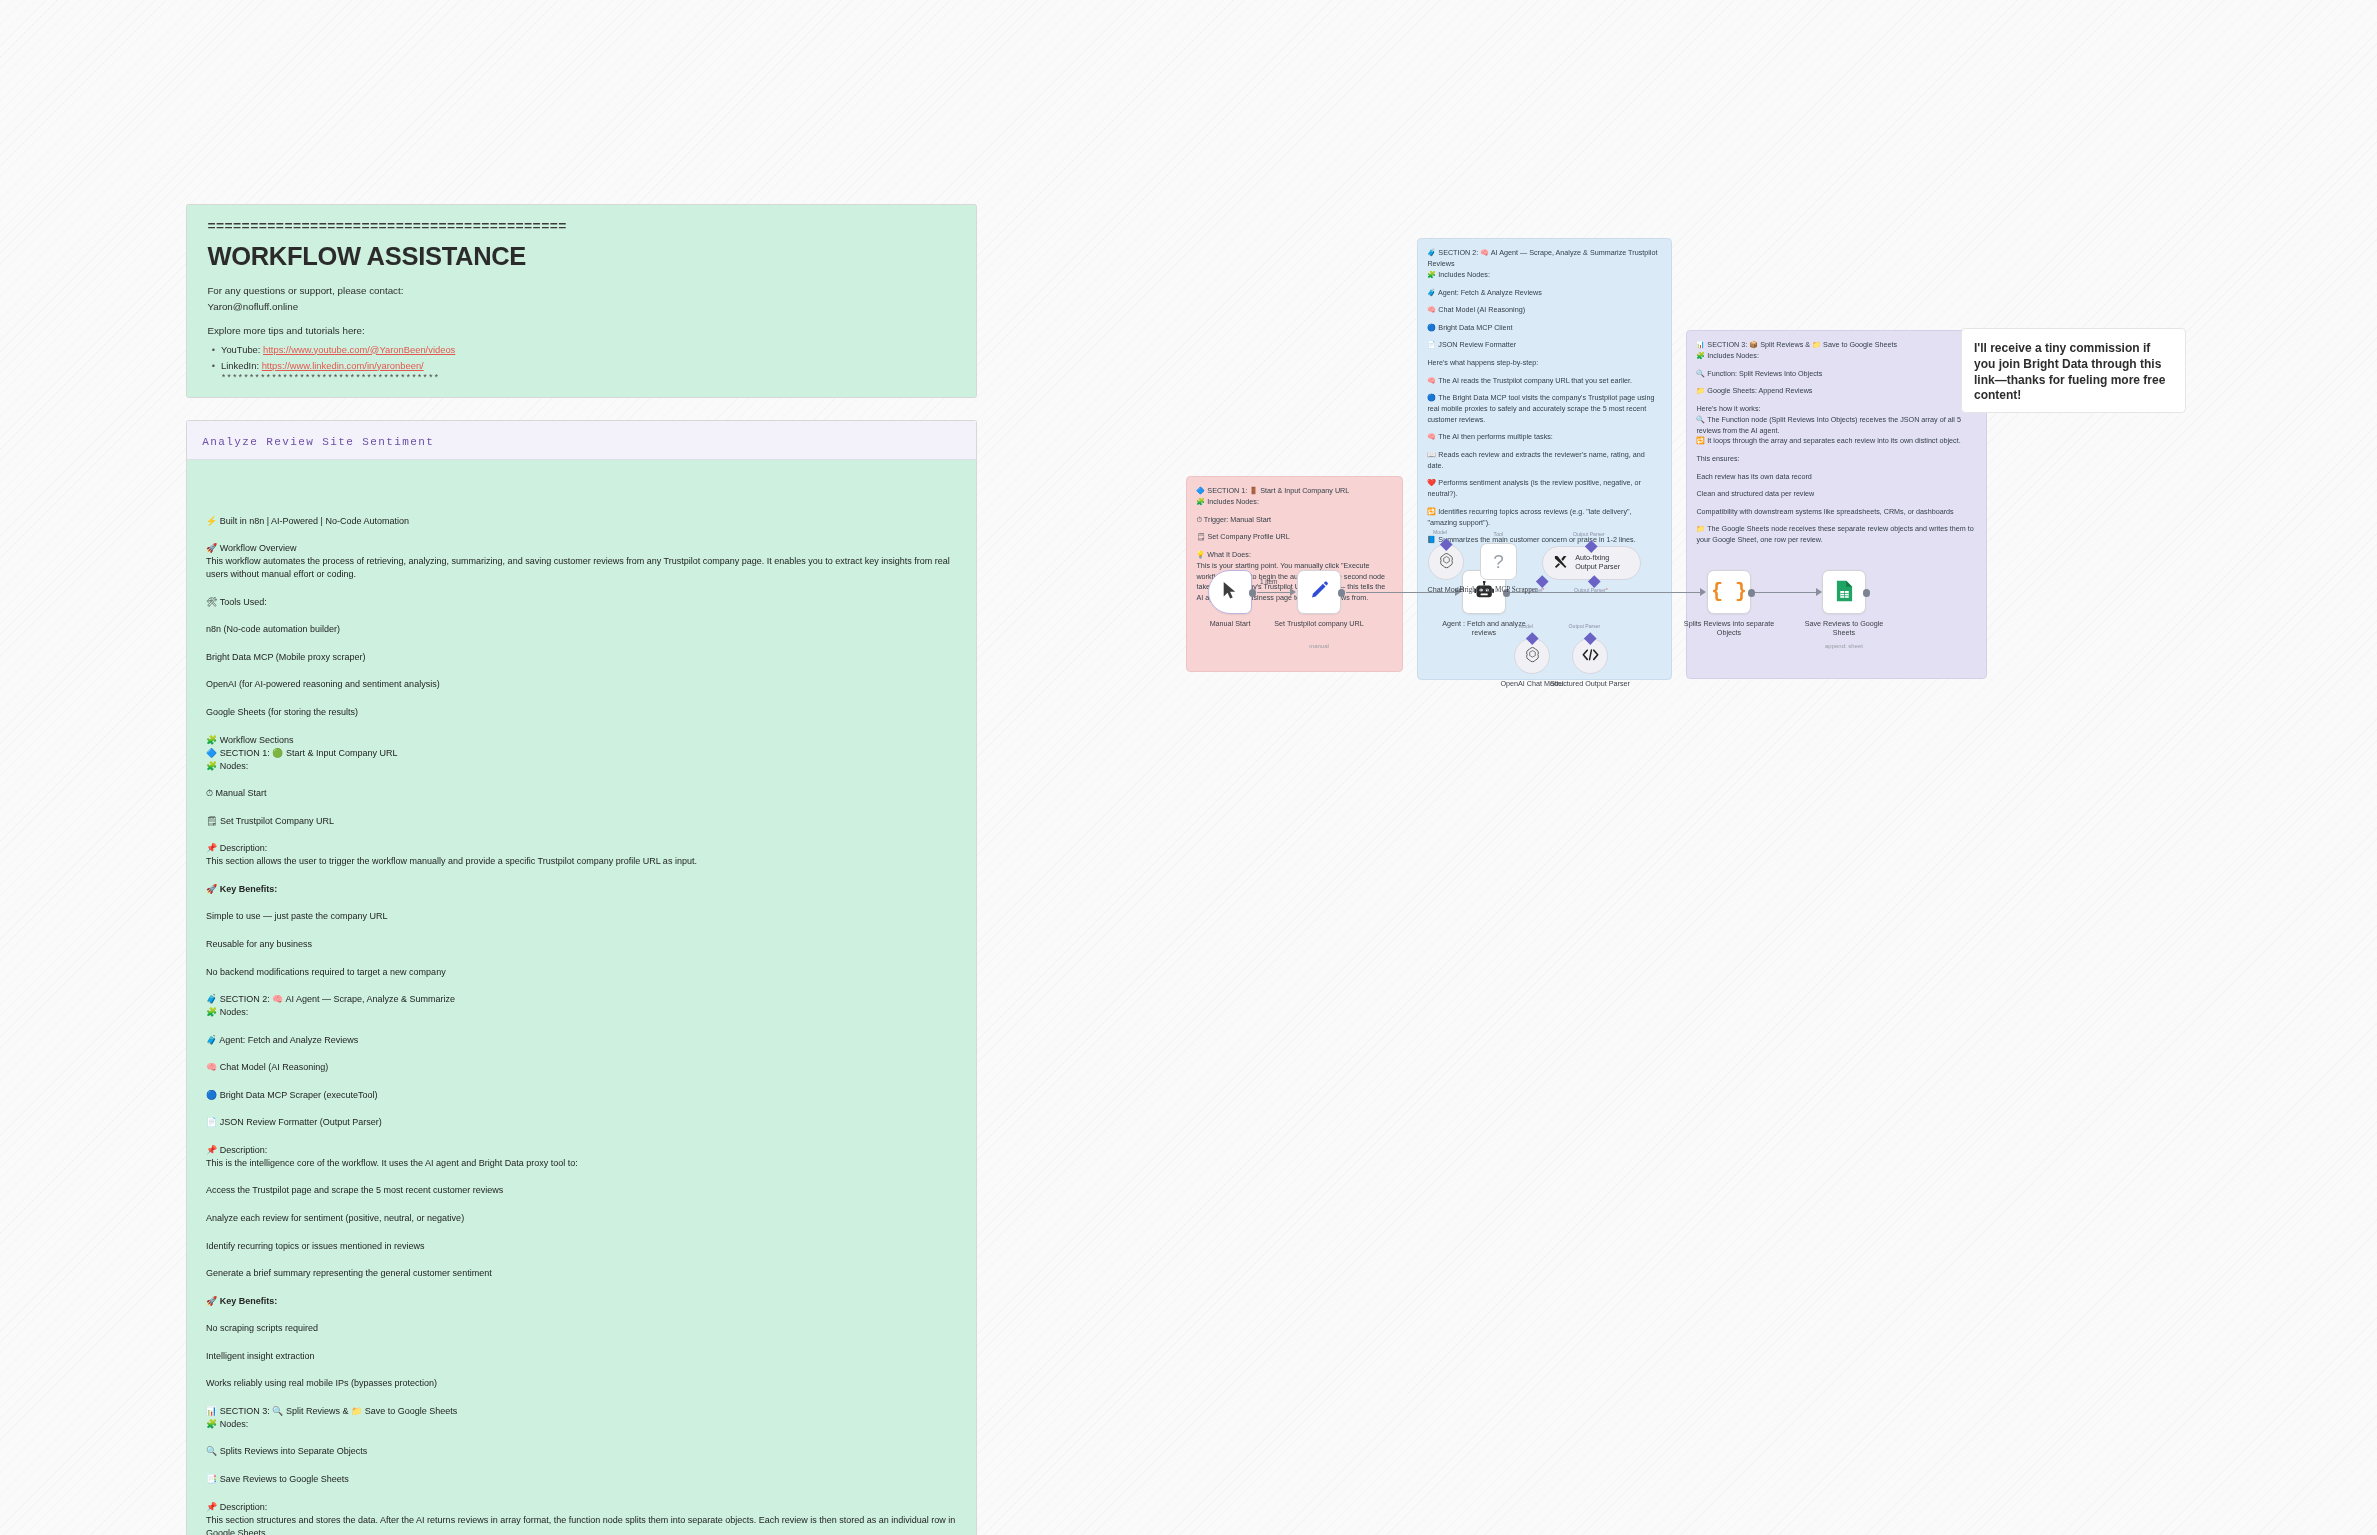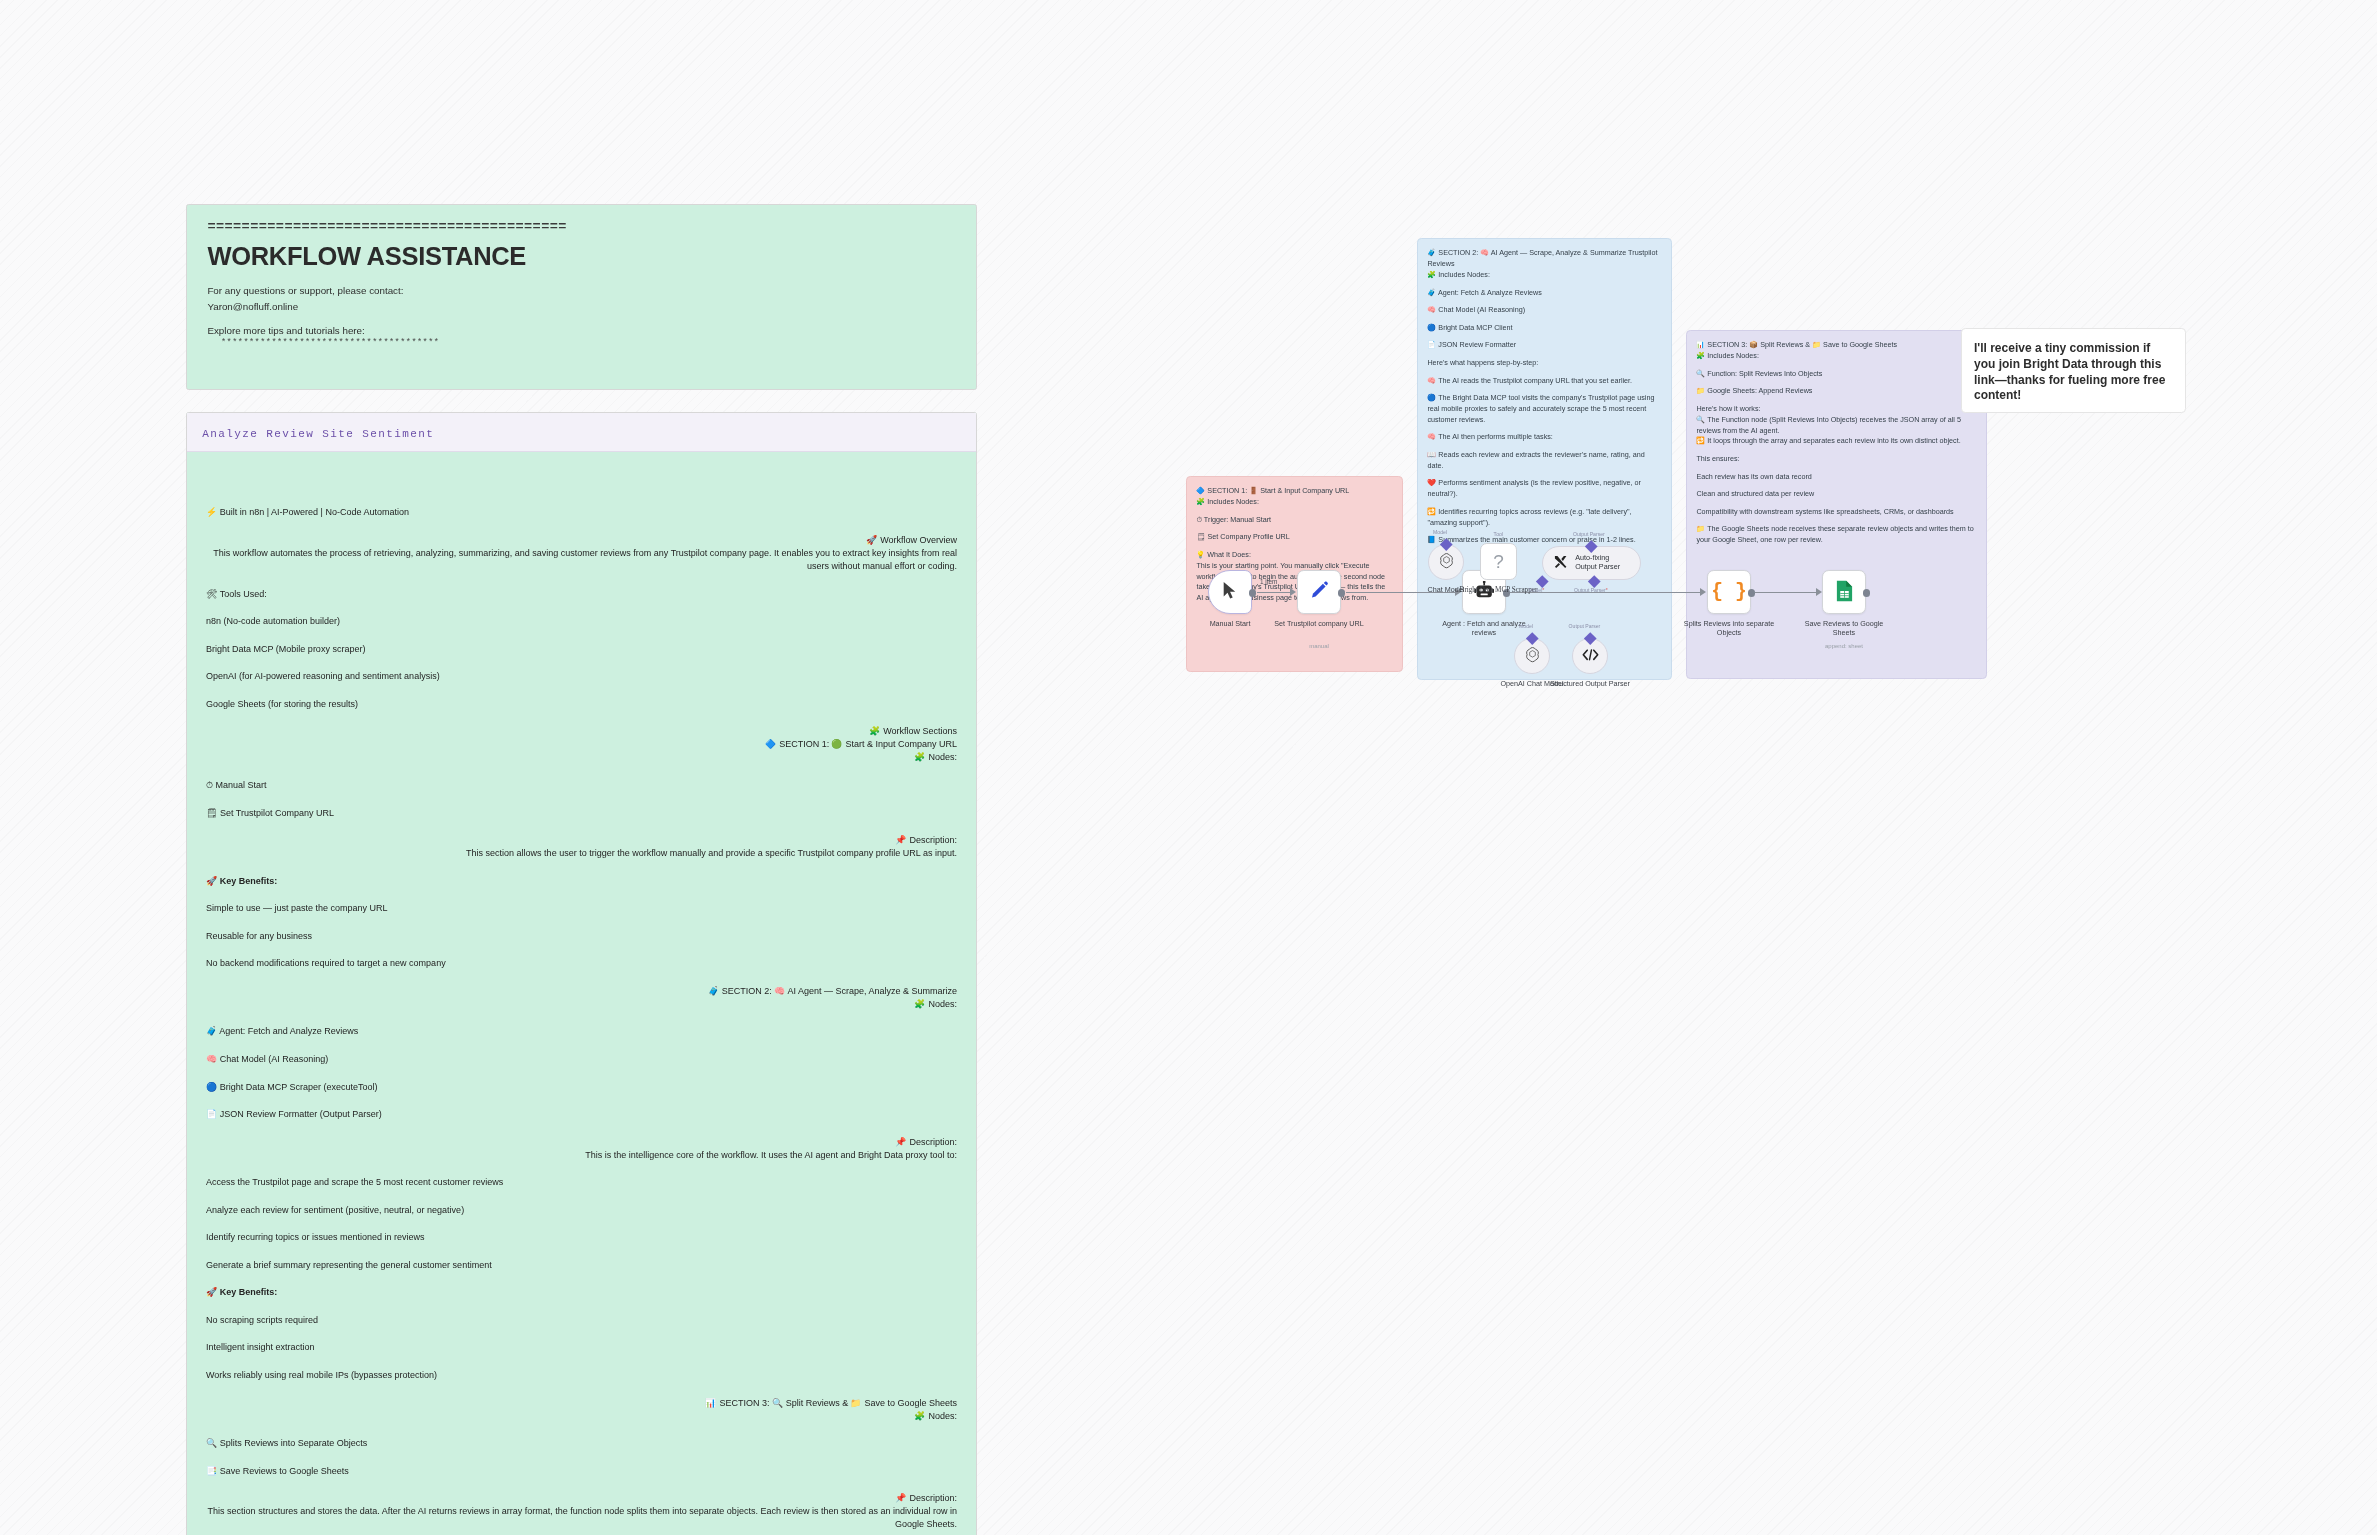--- a/index.html
+++ b/index.html
@@ -64,21 +64,21 @@
     background: #f3f1f9; border-bottom: 0.9px solid #e0dcea;
     padding: 12px 15.3px 11px 15.3px;
   }
   #code-title {
     font-family: "Liberation Mono", monospace;
     font-size: 11px; color: #6b4fa8; letter-spacing: 1.4px; font-weight: normal;
   }
   #body-inner { padding: 20.4px 19px 0 19px; margin-top: 34px; }
   .p { font-size: 9px; color: #242424; line-height: 1.45; margin-bottom: 14.5px; }
   .p.head { font-weight: bold; }
-  .desc-block { margin-bottom: 14.5px; text-align: right; }
+  .desc-block { margin-bottom: 14.5px; }
   .desc-block .dl { font-size: 9px; color: #242424; line-height: 1.45; }
 
   
   #canvas { position: absolute; left: 1174px; top: 238px; width: 1123px; height: 800px; }
 
   .sticky {
     position: absolute; border-radius: 4.3px;
     padding: 9.4px 9.4px 8.5px 9.4px;
     font-size: 7.2px; line-height: 1.5; color: #35404a;
     overflow: hidden;
@@ -167,20 +167,30 @@
 
   <div id="doc-column">
 
     <div class="card" id="header-card">
       <div class="eq-rule">==========================================</div>
       <h1 id="doc-title">WORKFLOW ASSISTANCE</h1>
       <div class="body-text">For any questions or support, please contact:</div>
       <div class="body-text">Yaron@nofluff.online</div>
       <div class="spacer-sm"></div>
       <div class="body-text">Explore more tips and tutorials here:</div>
+      <ul class="link-list">
+        <li>
+          <span>YouTube:</span>
+          <a class="ext-link" href="#">https://www.youtube.com/@YaronBeen/videos</a>
+        </li>
+        <li>
+          <span>LinkedIn:</span>
+          <a class="ext-link" href="#">https://www.linkedin.com/in/yaronbeen/</a>
+        </li>
+      </ul>
       <div class="star-rule">***************************************</div>
     </div>
 
     <div class="card" id="body-card">
       <div id="code-title-bar">
         <span id="code-title">Analyze Review Site Sentiment</span>
       </div>
       <div id="body-inner">
 
         <div class="p">⚡ Built in n8n | AI-Powered | No-Code Automation</div>

